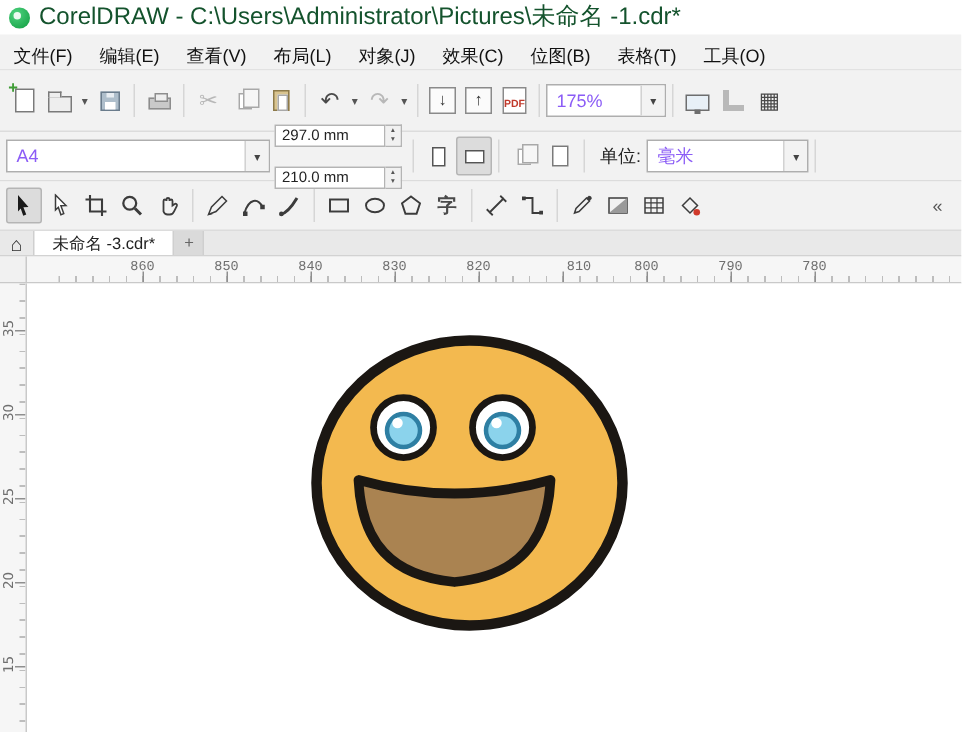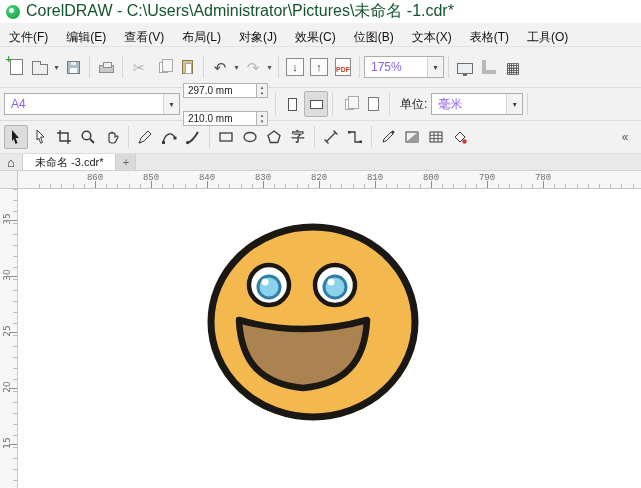--- a/index.html
+++ b/index.html
@@ -117,21 +117,20 @@
   </div>
 
   <div class="menubar">
     <span class="menu-item">文件(F)</span>
     <span class="menu-item">编辑(E)</span>
     <span class="menu-item">查看(V)</span>
     <span class="menu-item">布局(L)</span>
     <span class="menu-item">对象(J)</span>
     <span class="menu-item">效果(C)</span>
     <span class="menu-item">位图(B)</span>
-    <span class="menu-item">文本(X)</span>
     <span class="menu-item">表格(T)</span>
     <span class="menu-item">工具(O)</span>
   </div>
 
   <div class="bar std">
     <span class="tbtn">
       <span class="i-page">
           <span class="i-plusbadge">+</span>
         </span>
     </span>
@@ -224,21 +223,21 @@
     </span>
     <span class="sep"></span>
     <span class="tbtn">
       <span class="i-copy"></span>
     </span>
     <span class="tbtn">
       <span class="i-page" style="width:11px;height:14px"></span>
     </span>
     <span class="sep"></span>
     <span class="units-label">单位:</span>
-    <span class="combo" style="width:92px">
+    <span class="combo" style="width:108px">
       <span class="val" style="flex:1">毫米</span>
       <span class="drop">▾</span>
     </span>
     <span class="sep"></span>
   </div>
 
   <div class="bar toolboxbar">
     <span class="tbtn pressed">
       <svg width="16" height="16" viewBox="0 0 16 16">
           <path d="M4 1 L11 9 L7.6 9.1 L9.5 14 L7.5 14.9 L5.8 10 L4 12 Z" fill="#1a1a1a"></path>
@@ -357,21 +356,21 @@
   </div>
 
   <div class="rulerrow">
     <div class="corner"></div>
     <div class="hruler">
       <span class="h-num" style="left:77px">860</span>
       <span class="h-num" style="left:133px">850</span>
       <span class="h-num" style="left:189px">840</span>
       <span class="h-num" style="left:245px">830</span>
       <span class="h-num" style="left:301px">820</span>
-      <span class="h-num" style="left:357px">810</span>
+      <span class="h-num" style="left:368px">810</span>
       <span class="h-num" style="left:413px">800</span>
       <span class="h-num" style="left:469px">790</span>
       <span class="h-num" style="left:525px">780</span>
       <span class="h-tick" style="left:77px"></span>
       <span class="h-tick" style="left:133px"></span>
       <span class="h-tick" style="left:189px"></span>
       <span class="h-tick" style="left:245px"></span>
       <span class="h-tick" style="left:301px"></span>
       <span class="h-tick" style="left:357px"></span>
       <span class="h-tick" style="left:413px"></span>

